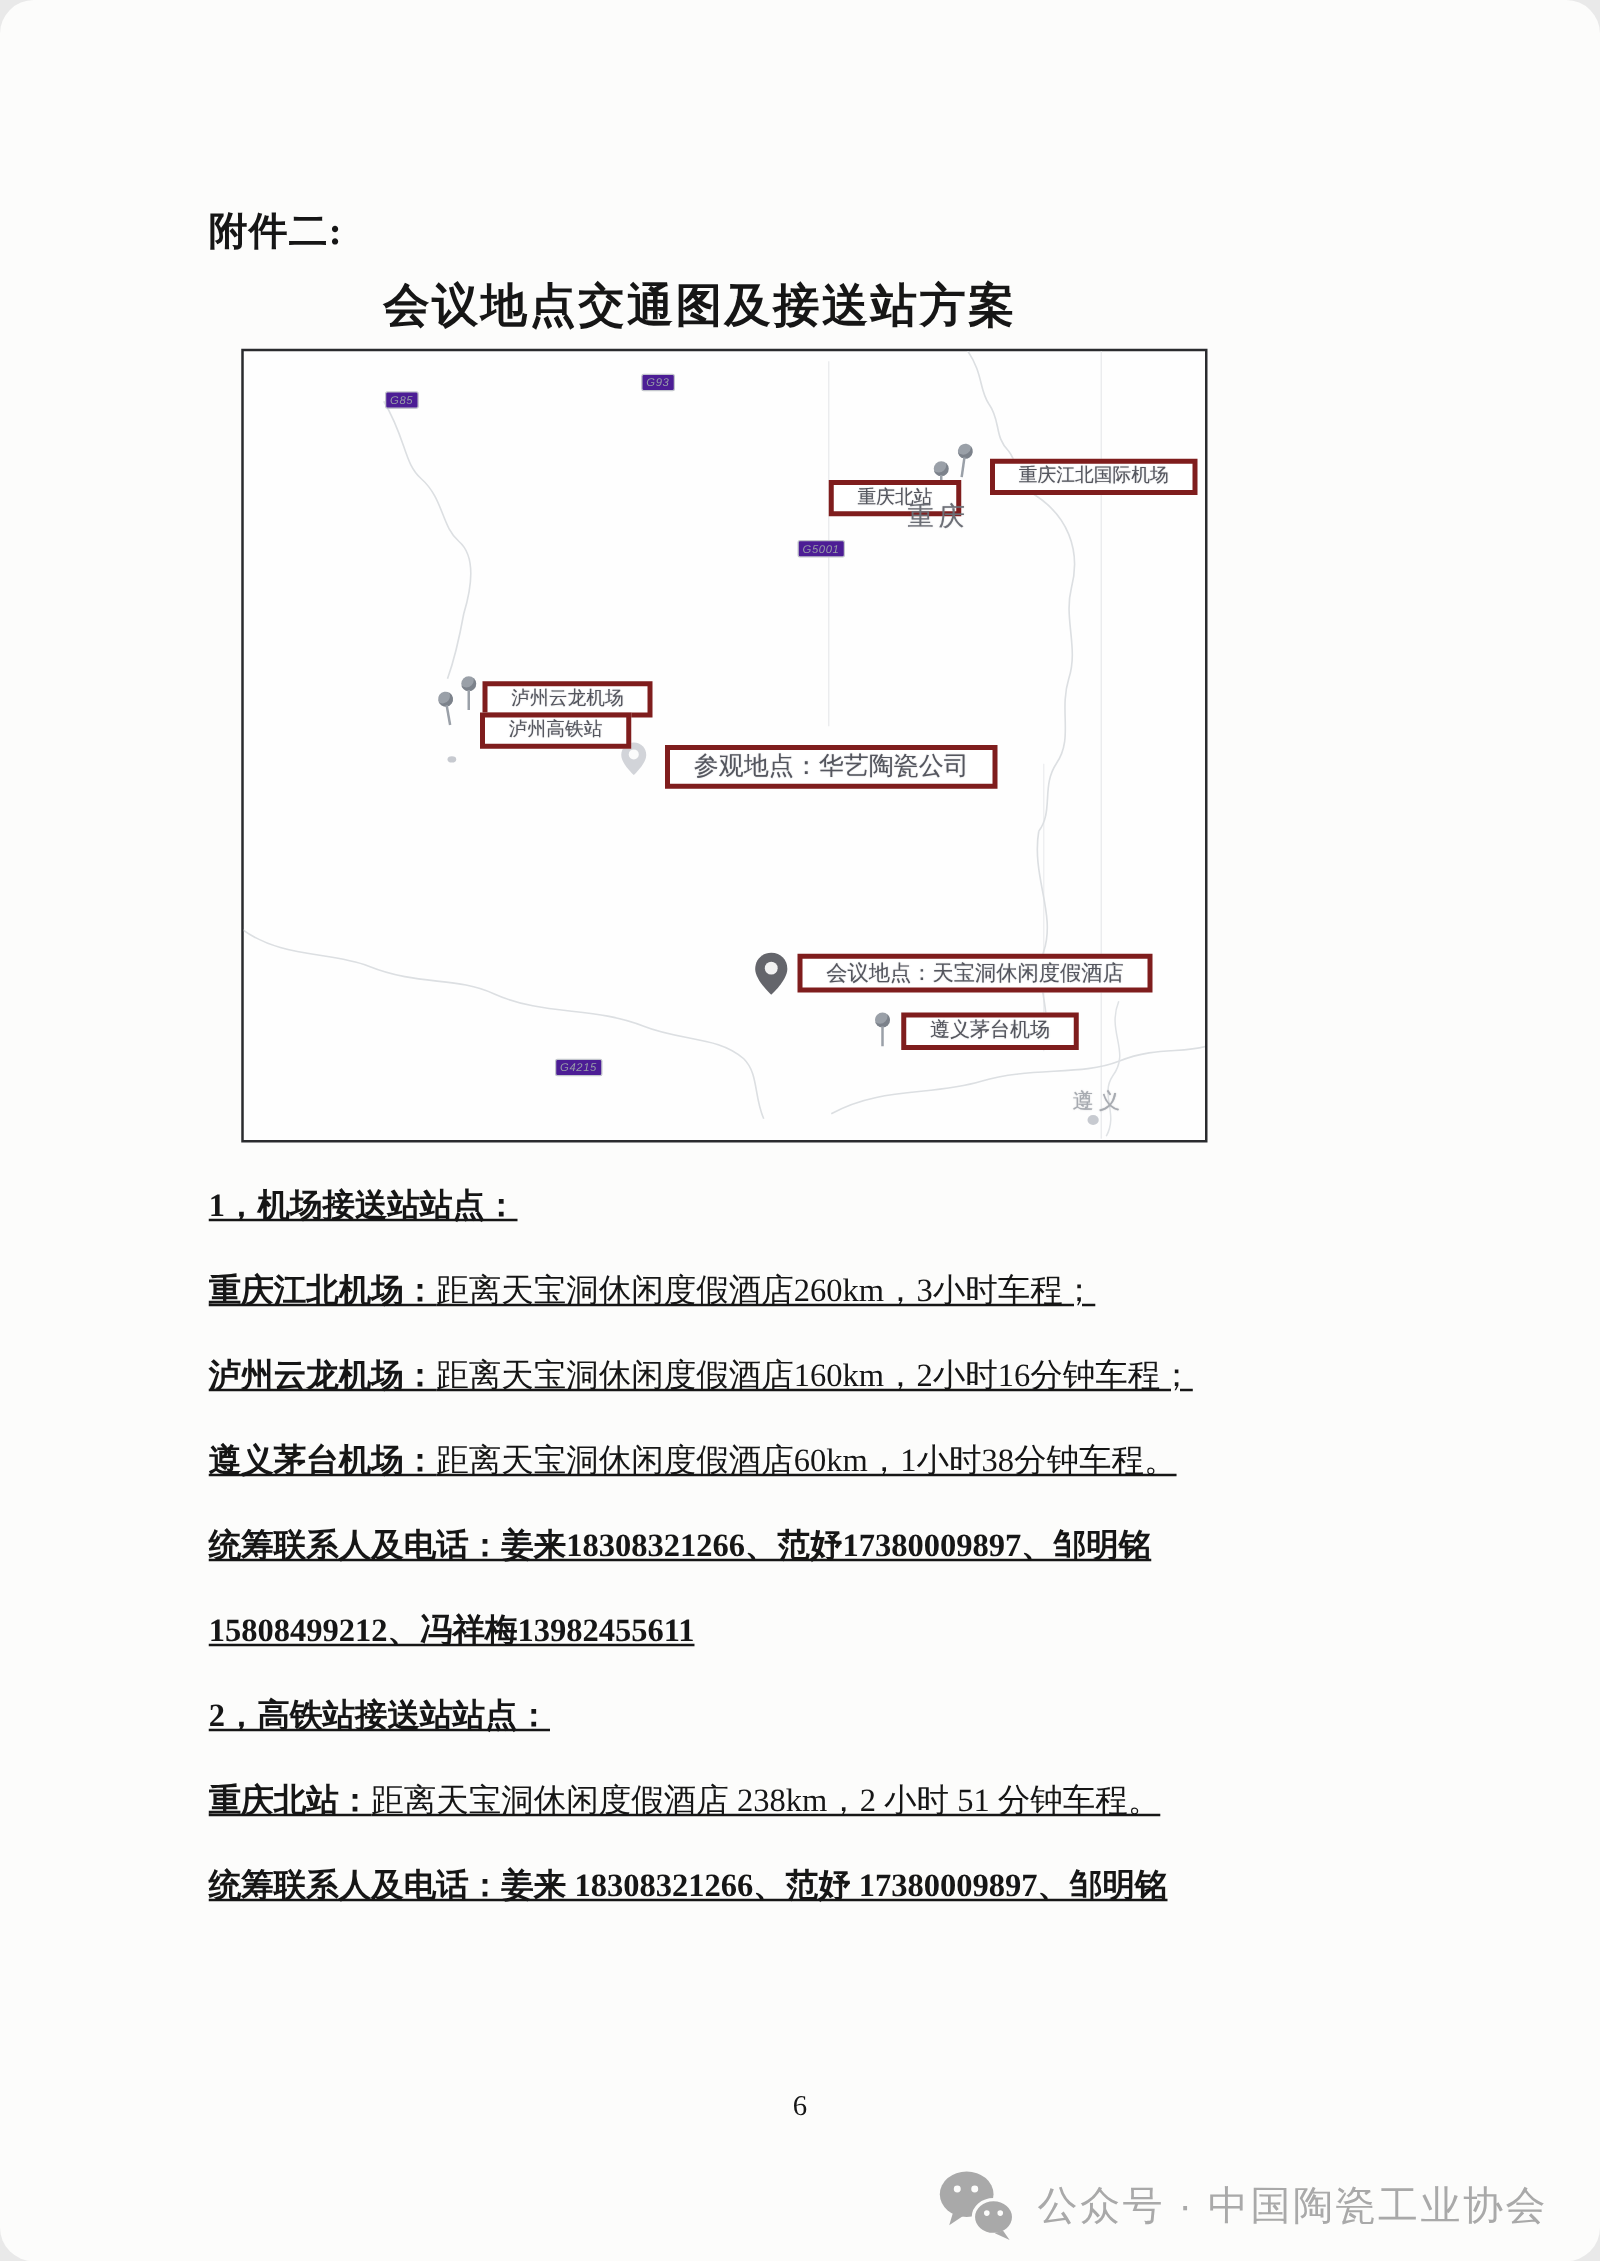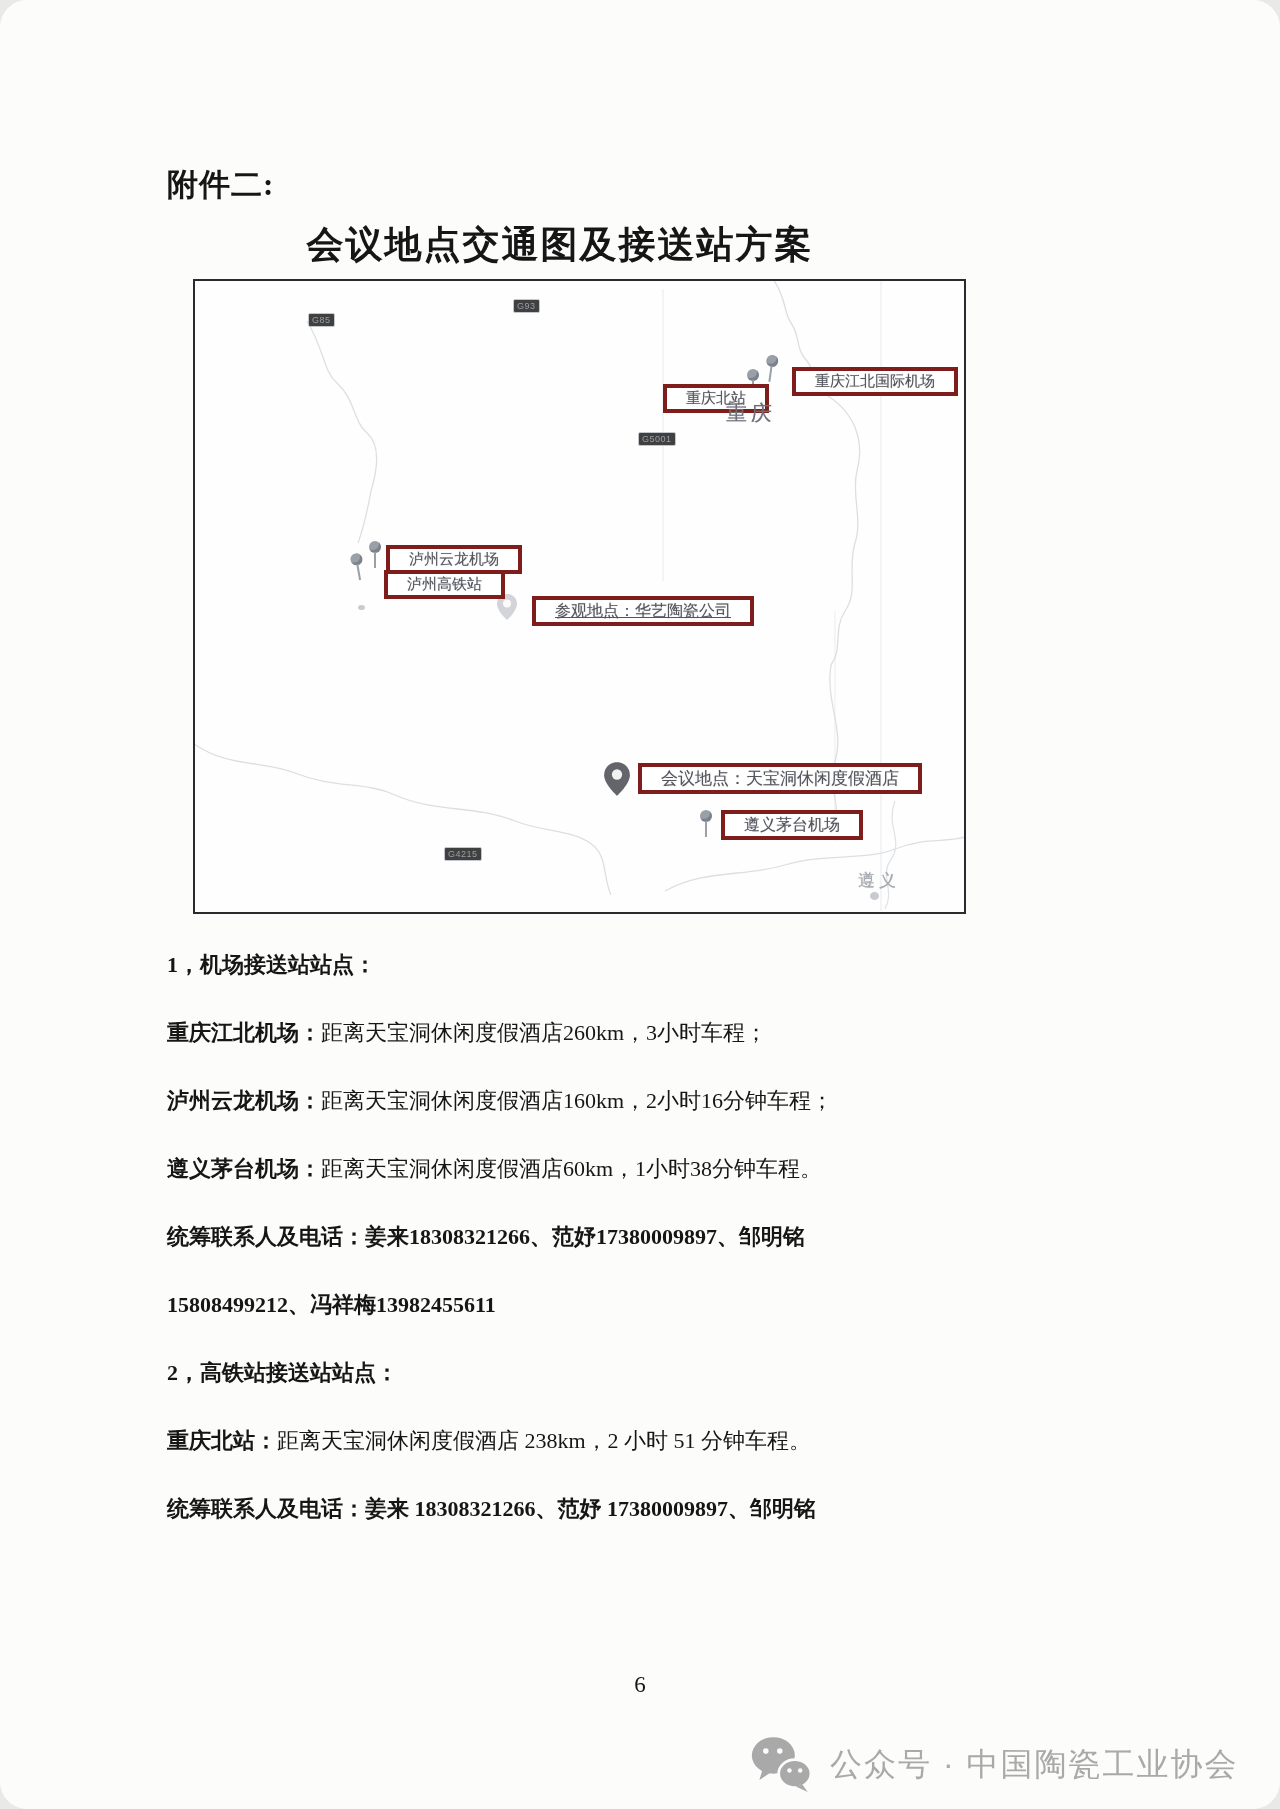--- a/index.html
+++ b/index.html
@@ -9,31 +9,31 @@
   .attach{left:167px;top:164px;font-size:31px;font-weight:bold;letter-spacing:1px;}
   .title{left:150px;top:220px;width:820px;text-align:center;font-size:37px;font-weight:bold;letter-spacing:2px;}
   
   .map{left:193px;top:279px;width:769px;height:631px;border:2px solid #2a2b2e;background:#fefefe;}
   .map svg.bg{position:absolute;left:0;top:0;}
   .maplabel{position:absolute;background:#ffffff;border:4px solid #7f1d1d;color:#54565e;
             font-family:"Liberation Sans",sans-serif;font-size:15px;line-height:1.25;
             padding:1px 19px;white-space:nowrap;text-shadow:0 0 1px rgba(90,90,100,.45);}
   .city{position:absolute;color:#6e7178;font-family:"Liberation Sans",sans-serif;
         letter-spacing:4px;text-shadow:0 0 1px rgba(120,120,130,.5);}
-  .badge{position:absolute;background:#404040;border:1px solid #c3c6cc;border-radius:2px;
+  .badge{position:absolute;background:#4c1d95;border:1px solid #c3c6cc;border-radius:2px;
          color:#989ea8;font-family:"Liberation Sans",sans-serif;font-size:9px;line-height:12px;
-         padding:0 3px;letter-spacing:.5px;filter:blur(.4px);}
+         padding:0 3px;letter-spacing:.5px;filter:blur(.4px);font-style:italic;}
   .pin{position:absolute;width:14px;height:30px;}
   .pin::before{content:'';position:absolute;left:0;top:0;width:12px;height:12px;border-radius:50%;
                background:#9aa0a8;box-shadow:inset -2px -3px 0 rgba(70,75,85,.35);}
   .pin::after{content:'';position:absolute;left:5px;top:11px;width:2px;height:16px;background:#9aa0a8;}
   .dot{position:absolute;border-radius:50%;background:#c7cad0;}
   
   .bodytext{left:167px;top:931px;width:960px;}
-  .line{margin:0;height:68px;line-height:68px;font-size:22px;white-space:nowrap;}
+  .line{margin:0;height:68px;line-height:68px;font-size:26px;white-space:nowrap;text-decoration:underline;}
   .b{font-weight:bold;}
   .pageno{left:0;top:1672px;width:1280px;text-align:center;font-size:23px;}
   
   .wm{left:748px;top:1735px;width:520px;height:60px;color:#a9a9a9;}
   .wm-text{position:absolute;left:82px;top:8px;font-family:"Liberation Sans",sans-serif;
            font-size:32px;letter-spacing:2px;white-space:nowrap;color:#a9a9a9;}
 </style>
 </head>
 <body>
 
@@ -75,21 +75,21 @@
 
     <svg class="abs" style="left:406px;top:480px;" width="32" height="36" viewBox="0 0 24 28">
       <path d="M12 1 C6 1 2 5.5 2 11 c0 7 10 16 10 16 s10-9 10-16 C22 5.5 18 1 12 1z" fill="#64656b"></path>
       <circle cx="12" cy="10.5" r="4" fill="#f2f2f2"></circle>
     </svg>
 
     <div class="maplabel" style="left:468px;top:103px;">重庆北站</div>
     <div class="maplabel" style="left:597px;top:86px;">重庆江北国际机场</div>
     <div class="maplabel" style="left:191px;top:264px;">泸州云龙机场</div>
     <div class="maplabel" style="left:189px;top:289px;">泸州高铁站</div>
-    <div class="maplabel" style="left:337px;top:315px;font-size:16px;text-decoration:underline;">参观地点：华艺陶瓷公司</div>
+    <div class="maplabel" style="left:337px;top:315px;font-size:20px;">参观地点：华艺陶瓷公司</div>
     <div class="maplabel" style="left:443px;top:482px;font-size:17px;">会议地点：天宝洞休闲度假酒店</div>
     <div class="maplabel" style="left:526px;top:529px;font-size:16px;">遵义茅台机场</div>
 
     <div class="city" style="left:531px;top:118px;font-size:21px;color:#6b6e75;">重庆</div>
     <div class="city" style="left:663px;top:588px;font-size:17px;color:#a7abb1;">遵义</div>
     <div class="dot" style="left:675px;top:611px;width:9px;height:8px;"></div>
   </div>
 
   <div class="abs bodytext">
     <p class="line"><span class="b">1，机场接送站站点：</span></p>

